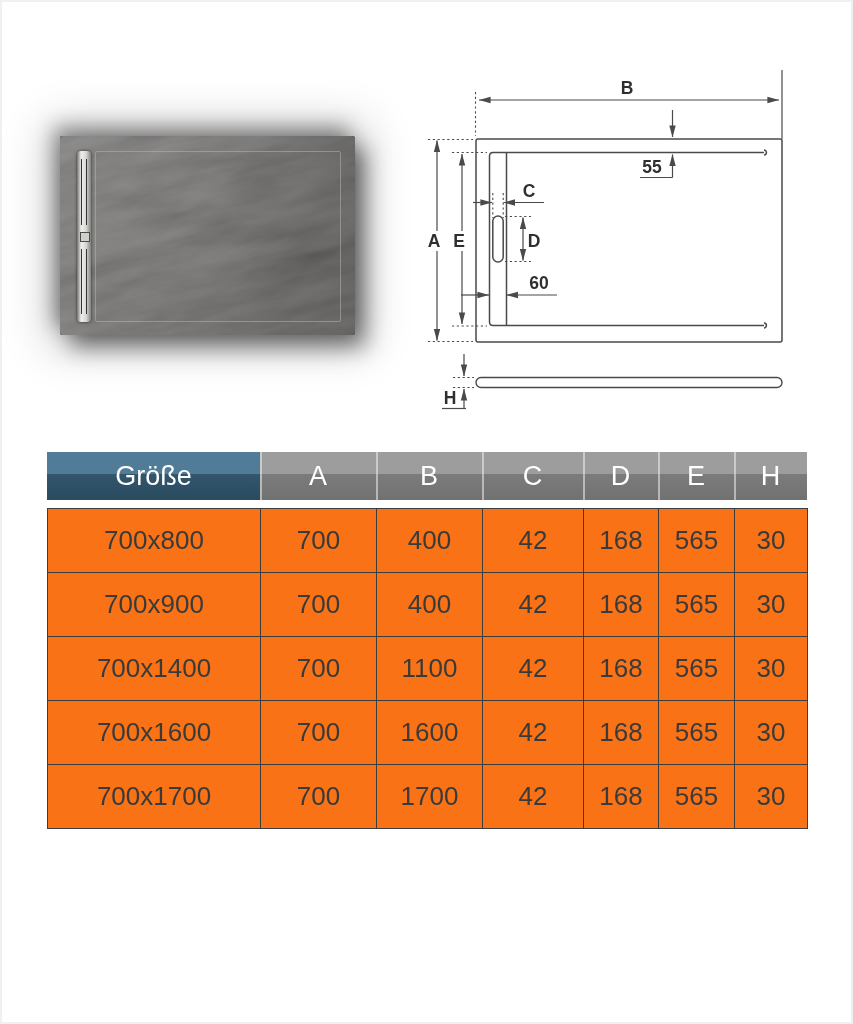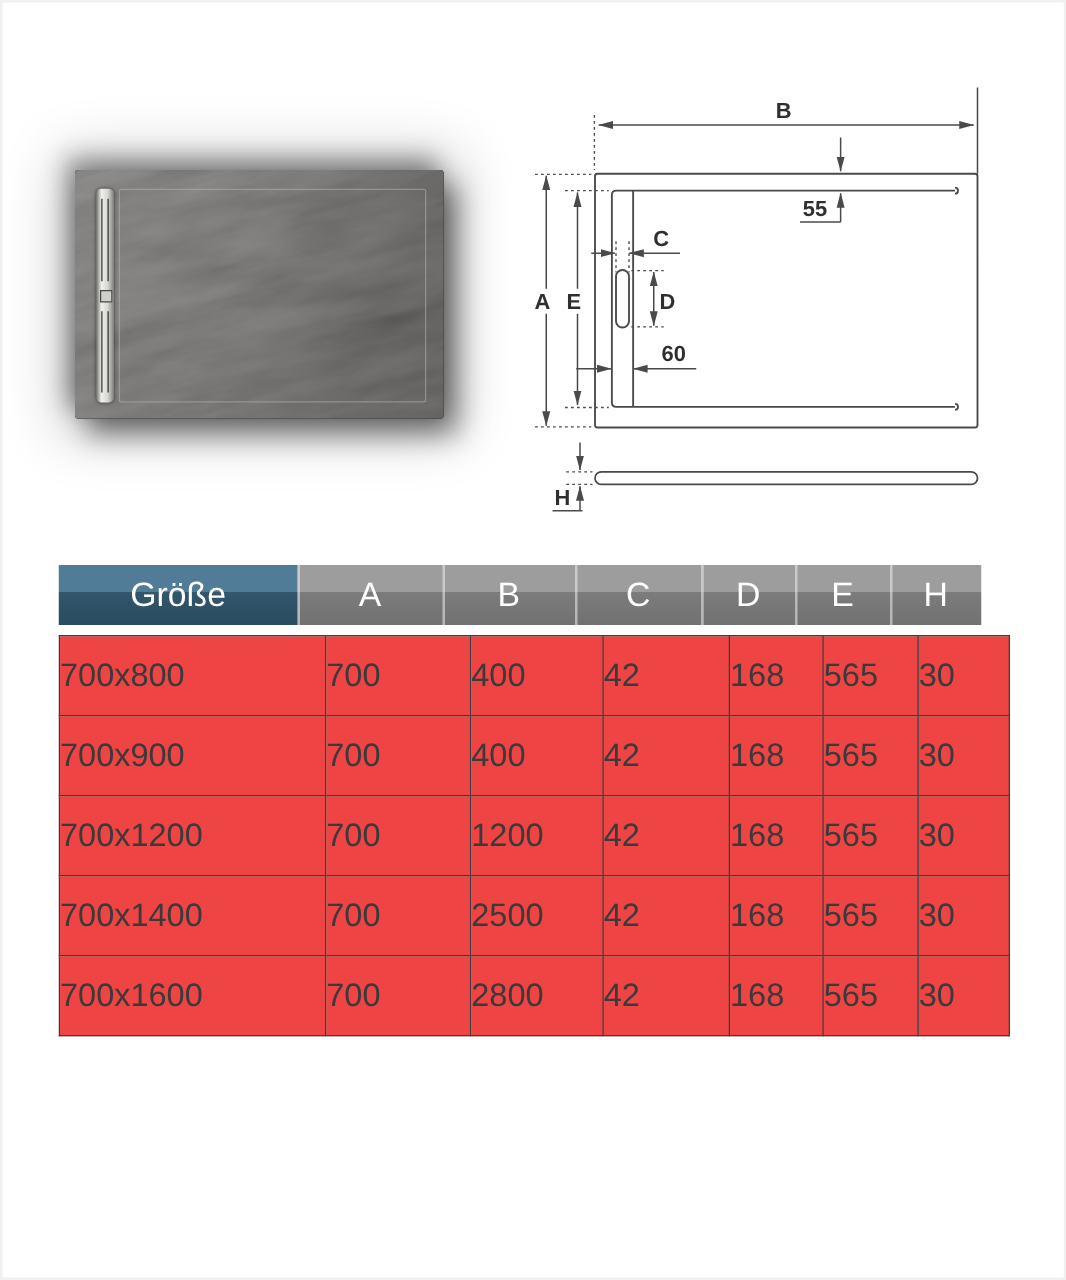--- a/index.html
+++ b/index.html
@@ -24,29 +24,29 @@
   .drain-square{position:absolute;left:2.5px;top:calc(50% - 5px);width:8px;height:8px;
         border:1px solid #4a4a46;background:#cfcfcb;}
 
   
   .diagram{position:absolute;left:410px;top:60px;}
   .diagram text{font-family:"Liberation Sans",sans-serif;font-weight:bold;font-size:17.5px;fill:#2f2f2f;}
 
   
   .spec-table{position:absolute;left:47px;top:452px;width:760px;}
   .thead{display:flex;height:48px;font-size:27px;color:#fff;}
-  .size-head{width:191px;display:flex;align-items:center;justify-content:center;
+  .size-head{width:213px;display:flex;align-items:center;justify-content:center;
         background:linear-gradient(#517c98 0%,#517c98 45%,#32566c 45%,#2a4b60 100%);}
   .hcols{display:flex;flex:1;}
   .hcell{display:flex;align-items:center;justify-content:center;
         background:linear-gradient(#9d9d9d 0%,#9d9d9d 45%,#7c7c7c 45%,#717171 100%);
         box-shadow:inset 2px 0 0 rgba(238,238,238,0.55);}
   .tbody{margin-top:8px;border-collapse:collapse;table-layout:fixed;width:760px;}
-  .tbody td{border:1.6px solid #3d3d3d;height:63px;
-        font-size:26px;color:#3a3a3a;padding:0;background:#ef4444;}
+  .tbody td{border:1.6px solid #3d3d3d;height:63px;text-align:center;
+        font-size:26px;color:#3a3a3a;padding:0;background:#f97316;}
 </style>
 </head>
 <body>
 
 <div class="page">
 
   <div class="photo-wrap">
     <div class="tray">
       <svg class="tray-tex" width="295" height="199">
         <defs>
@@ -184,41 +184,41 @@
           <tr>
             <td>700x900</td>
             <td>700</td>
             <td>400</td>
             <td>42</td>
             <td>168</td>
             <td>565</td>
             <td>30</td>
           </tr>
           <tr>
-            <td>700x1200</td>
-            <td>700</td>
-            <td>1200</td>
-            <td>42</td>
-            <td>168</td>
-            <td>565</td>
-            <td>30</td>
-          </tr>
-          <tr>
             <td>700x1400</td>
             <td>700</td>
-            <td>2500</td>
+            <td>1100</td>
             <td>42</td>
             <td>168</td>
             <td>565</td>
             <td>30</td>
           </tr>
           <tr>
             <td>700x1600</td>
             <td>700</td>
-            <td>2800</td>
+            <td>1600</td>
+            <td>42</td>
+            <td>168</td>
+            <td>565</td>
+            <td>30</td>
+          </tr>
+          <tr>
+            <td>700x1700</td>
+            <td>700</td>
+            <td>1700</td>
             <td>42</td>
             <td>168</td>
             <td>565</td>
             <td>30</td>
           </tr>
         </tbody>
     </table>
   </div>
 
 </div>

